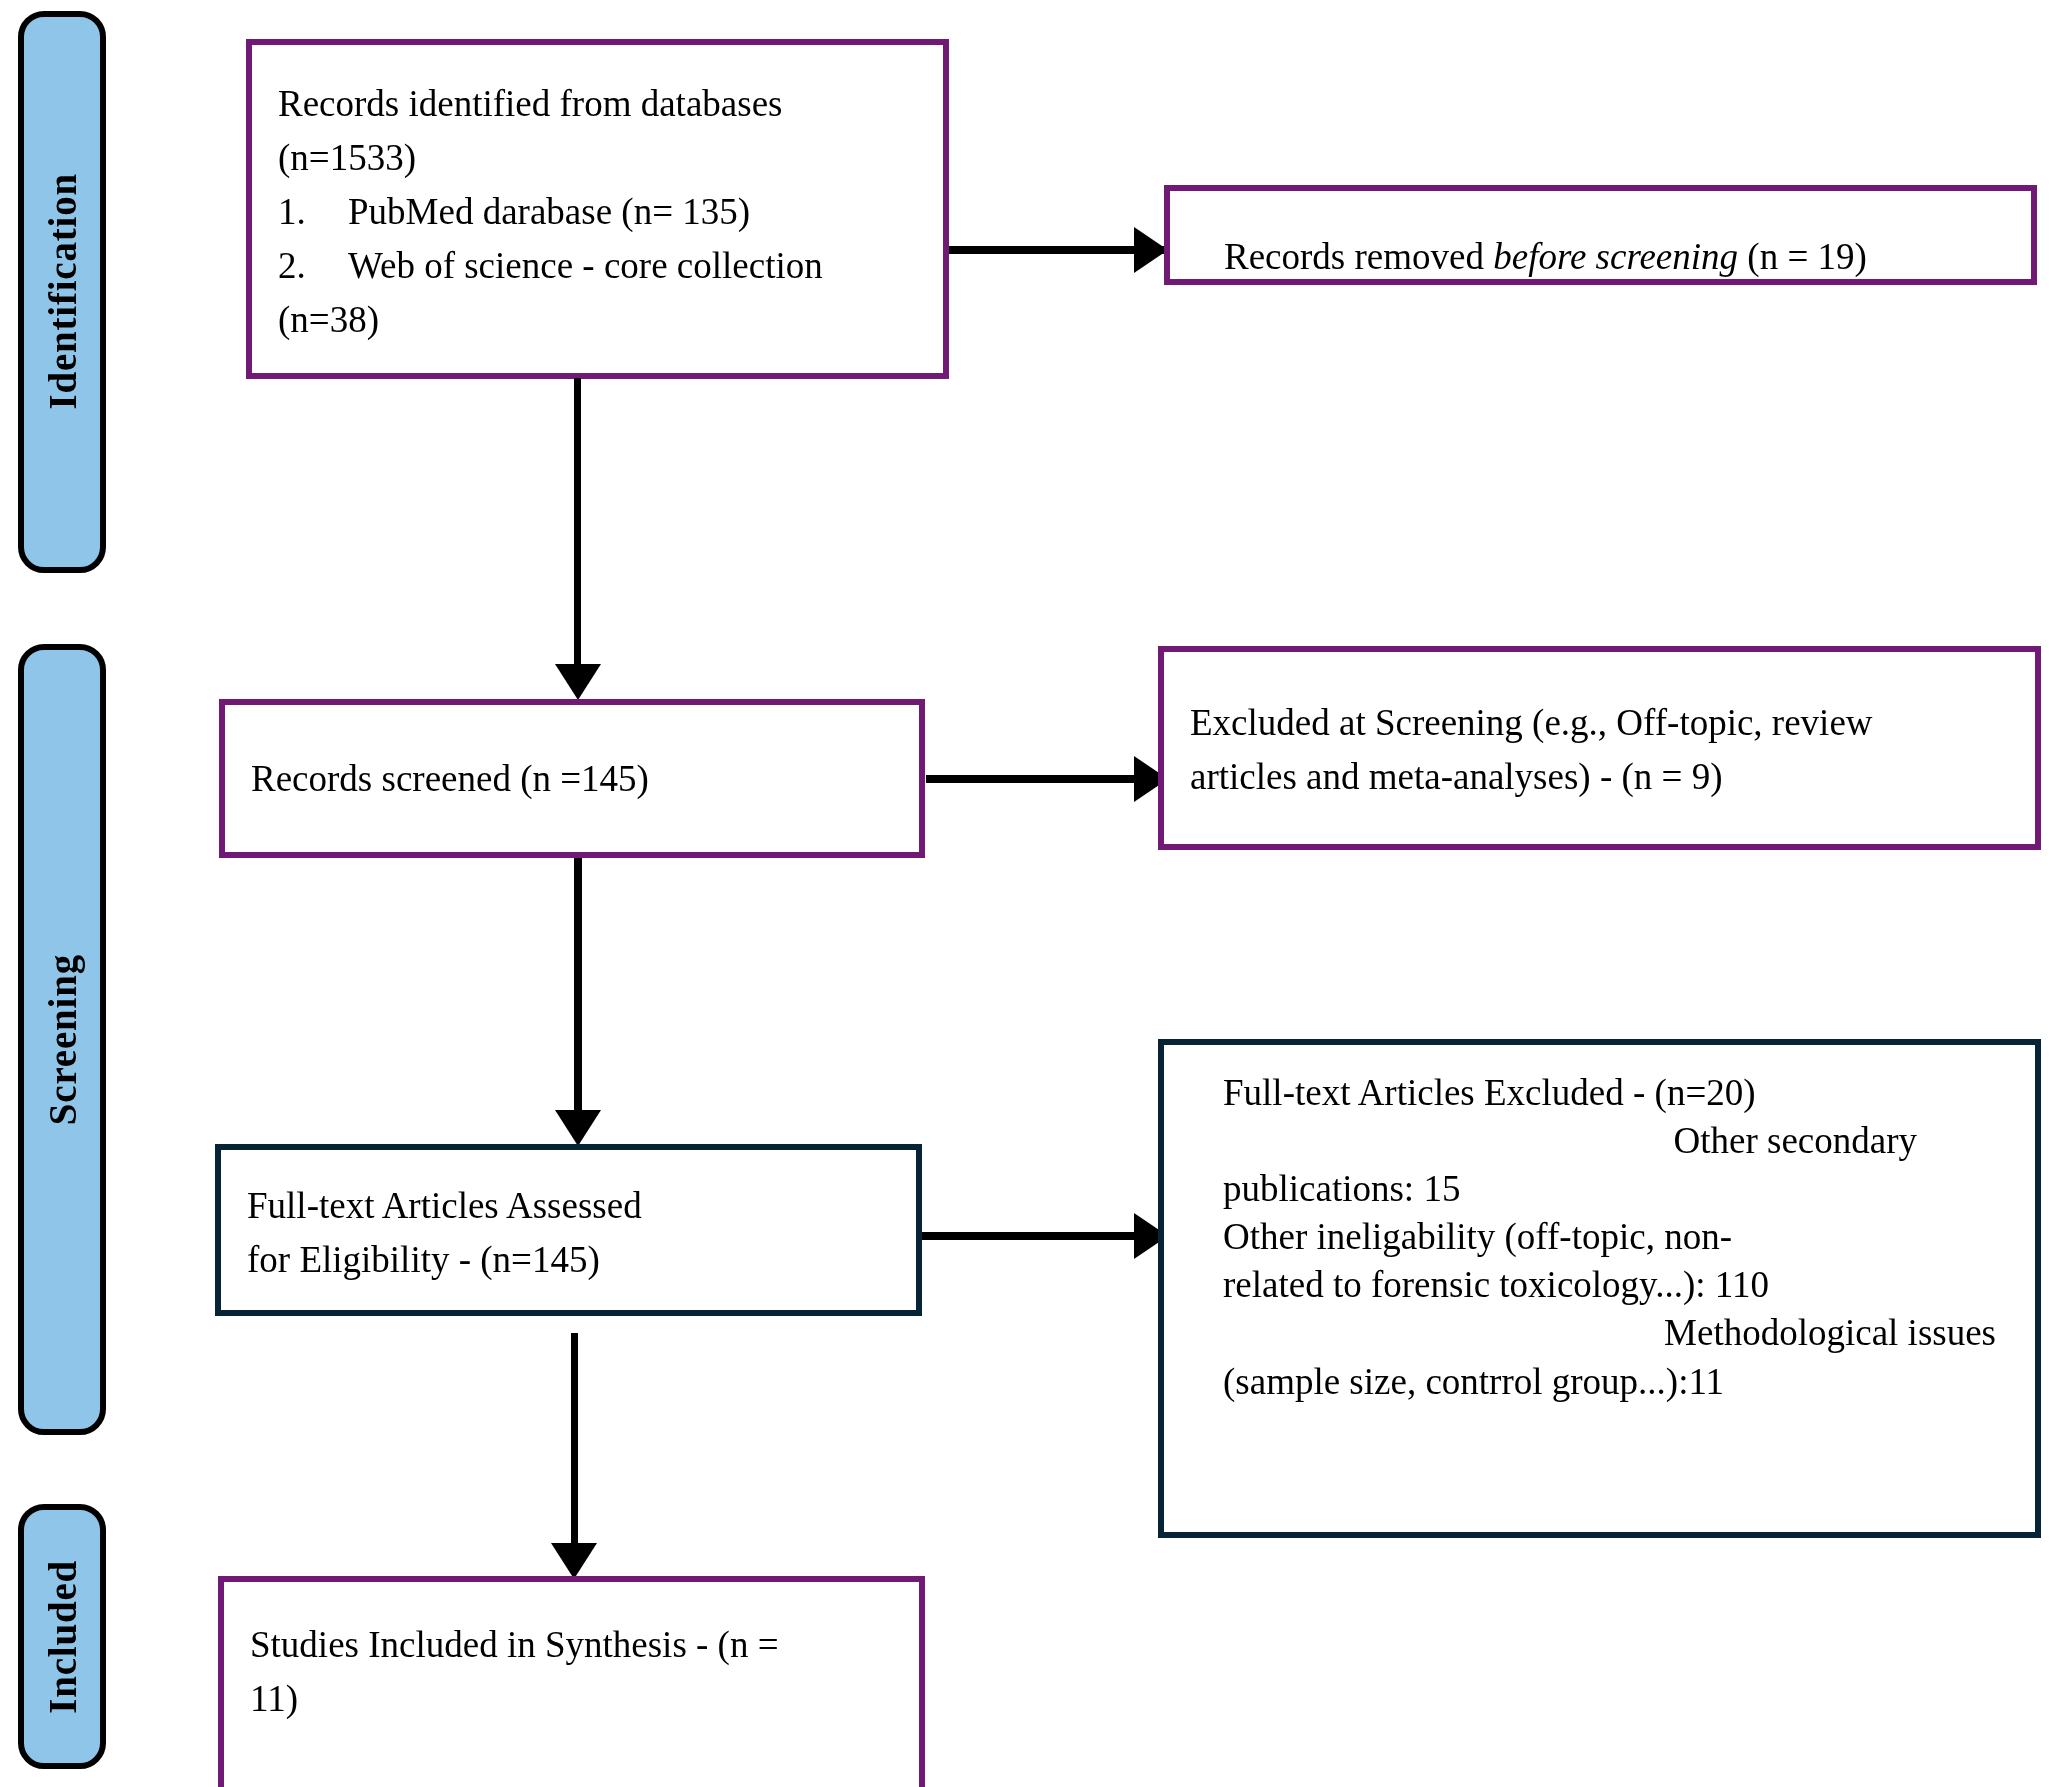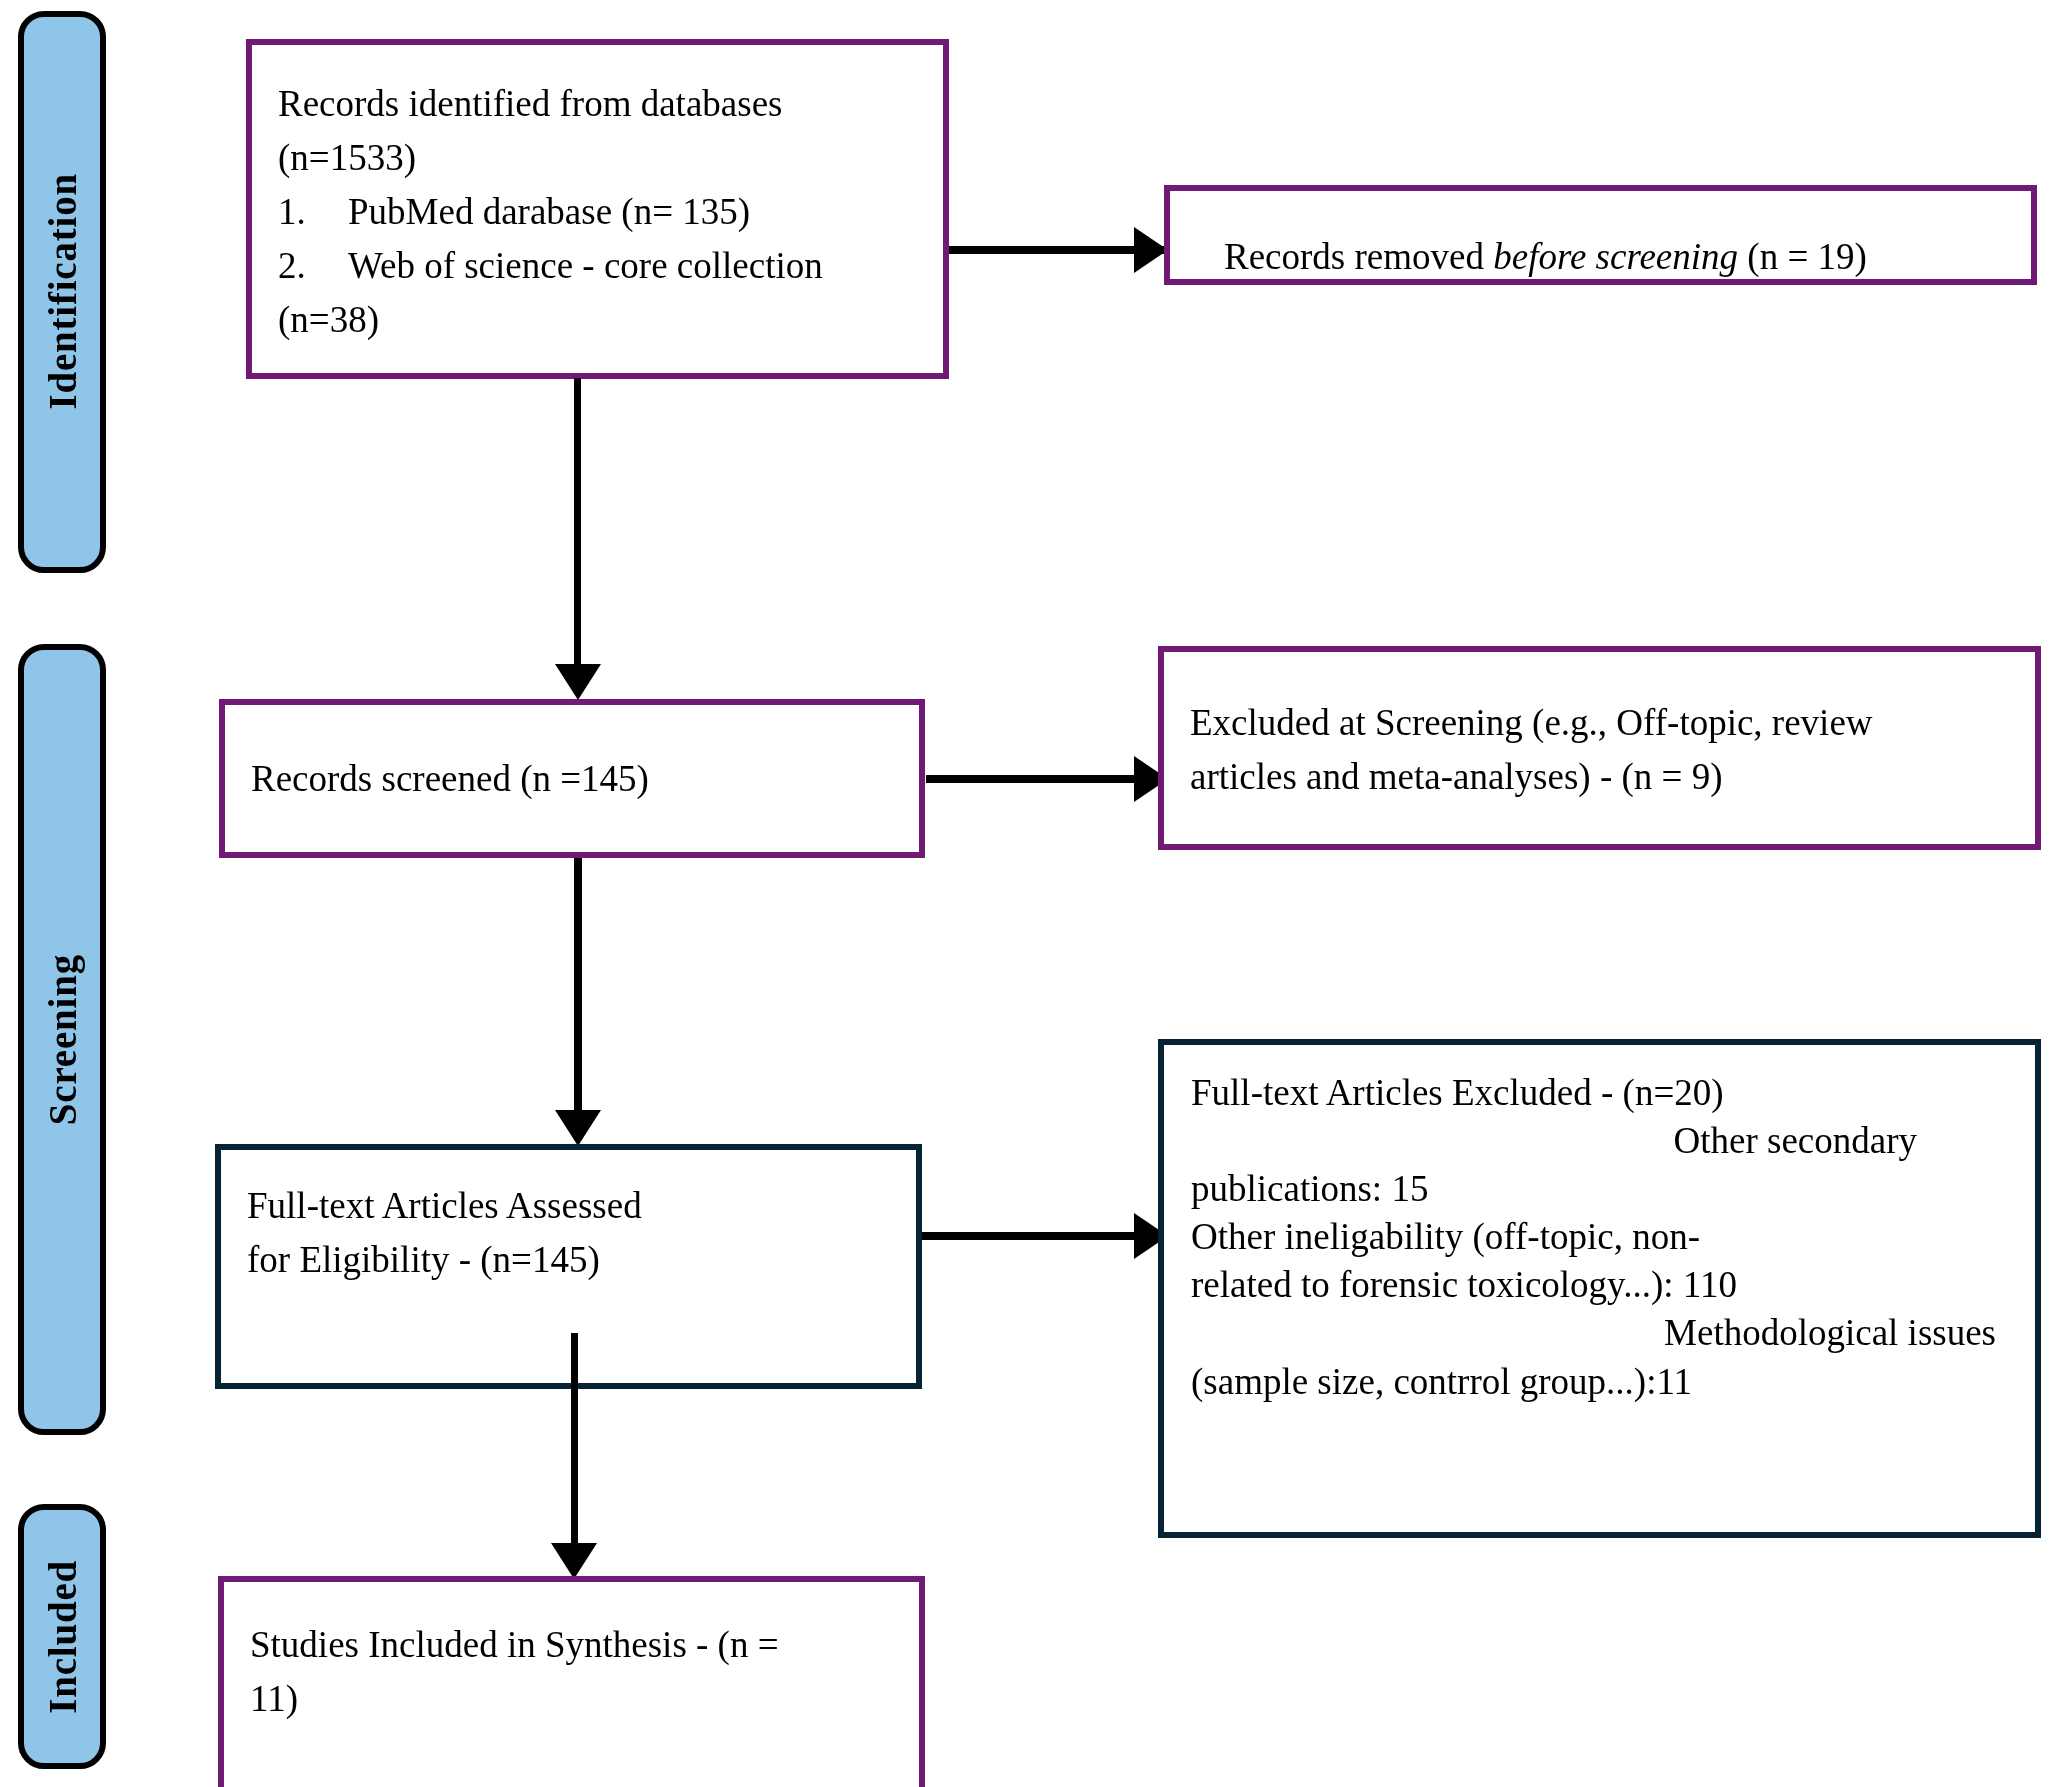--- a/index.html
+++ b/index.html
@@ -47,21 +47,21 @@
   }
   .box.navy{border-color:#072436;}
   .box-text{
     position:absolute;
     left:26px;
     right:19.7px;
     font-size:37px;
     line-height:1.46;
     color:#000000;
   }
-  .box-text.tight{line-height:1.30;}
+  .box-text.tight{line-height:1.30;margin-left:32px;}
   .itl{font-style:italic;}
 
   
   .numlist{
     margin:0;
     padding:0;
     list-style:none;
   }
   .numlist li{
     display:flex;
@@ -158,21 +158,21 @@
   <div class="box" style="left:1158px; top:646px; width:883px; height:204px;padding-left:8px;">
     <div class="box-text" style="top:44px;">
       <div>Excluded at Screening (e.g., Off-topic, review</div>
       <div>articles and meta-analyses) - (n = 9)</div>
     </div>
   </div>
 
   <div class="vline" style="left:574px; top:858px; width:7.6px; height:261px;"></div>
   <div class="arrow-down" style="left:555px; top:1110px;"></div>
 
-  <div class="box navy" style="left:215px; top:1144px; width:707px; height:245px;">
+  <div class="box navy" style="left:215px; top:1144px; width:707px; height:172px;">
     <div class="box-text" style="top:29px;">
       <div>Full-text Articles Assessed</div>
       <div>for Eligibility - (n=145)</div>
     </div>
   </div>
 
   <div class="hline" style="left:922px; top:1232px; width:246px;"></div>
   <div class="arrow-right" style="left:1134px; top:1213px;"></div>
 
   <div class="box navy" style="left:1158px; top:1039px; width:883px; height:499px;">

